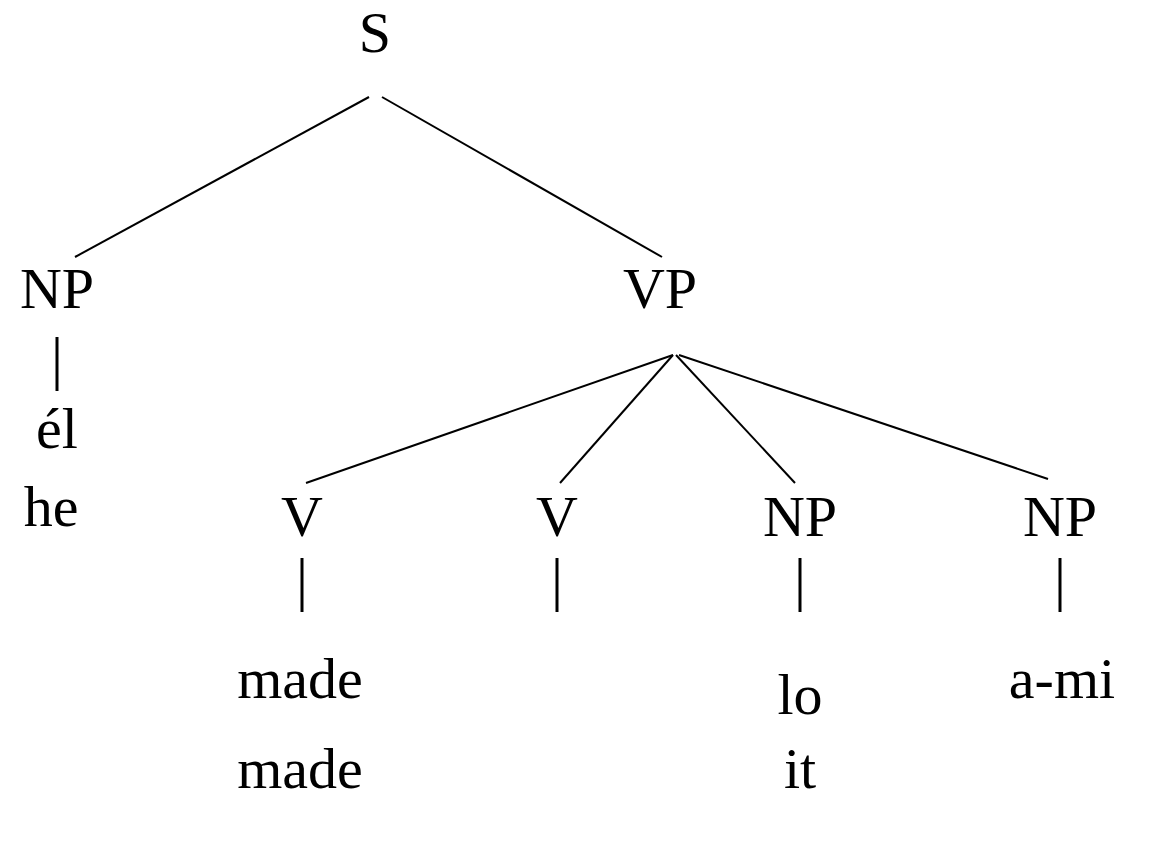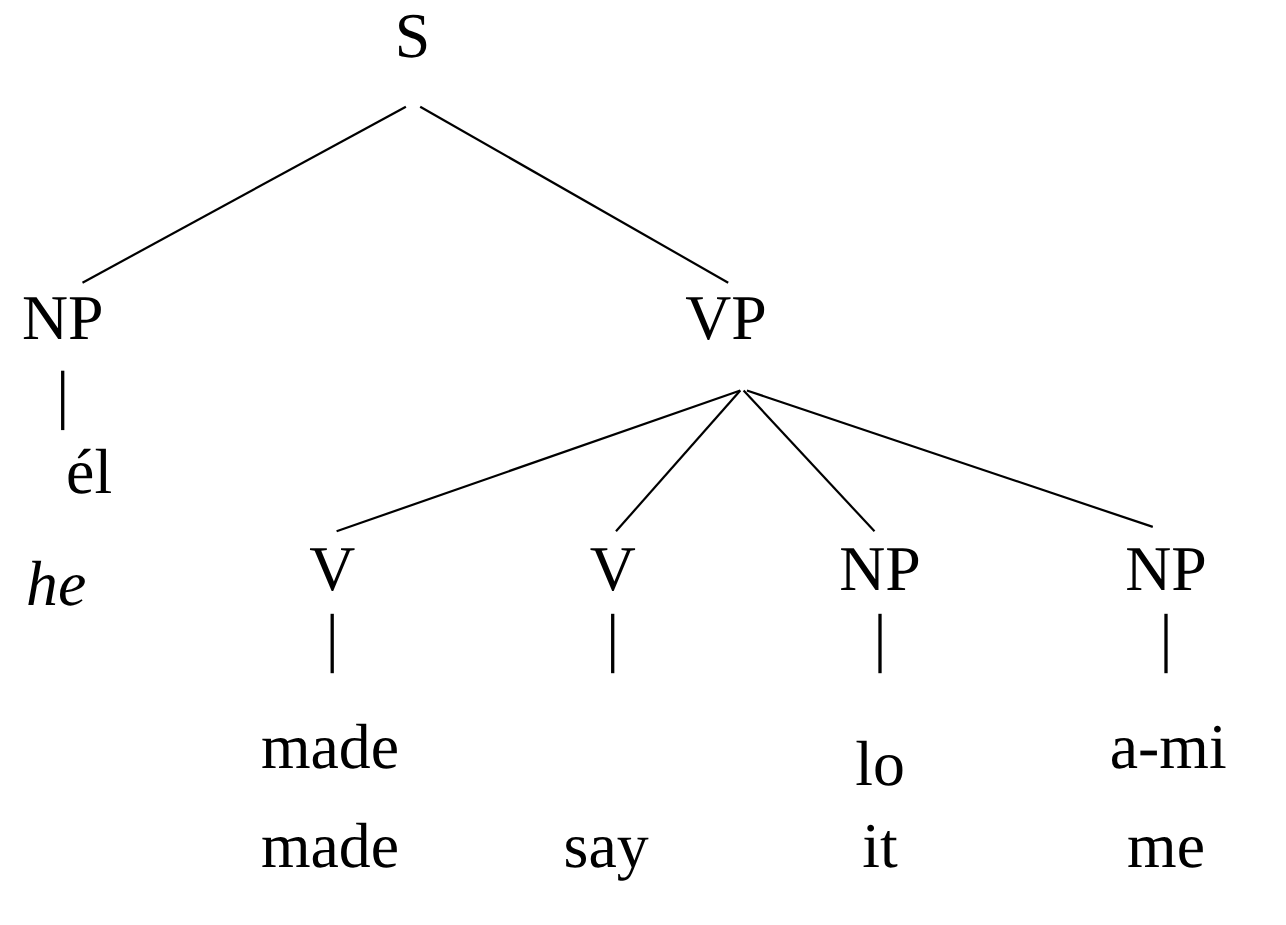--- a/index.html
+++ b/index.html
@@ -59,30 +59,28 @@
     <line class="stem" x1="557" y1="558" x2="557" y2="612"></line>
     <line class="stem" x1="800" y1="558" x2="800" y2="612"></line>
     <line class="stem" x1="1060" y1="558" x2="1060" y2="612"></line>
   </svg>
 
   <span class="node" style="left:375px; top:4px;">S</span>
 
   <span class="node" style="left:57px; top:260px;">NP</span>
   <span class="node" style="left:660px; top:260px;">VP</span>
 
-  <span class="node" style="left:57px; top:400px;margin-left:24px;">él</span>
-  <span class="node" style="left:51px; top:502px;font-style:italic;">he</span>
+  <span class="node" style="left:57px; top:400px;">él</span>
+  <span class="node" style="left:51px; top:478px;">he</span>
 
   <span class="node" style="left:302px; top:488px;">V</span>
   <span class="node" style="left:557px; top:488px;">V</span>
   <span class="node" style="left:800px; top:488px;">NP</span>
   <span class="node" style="left:1060px; top:488px;">NP</span>
 
   <span class="node" style="left:300px; top:650px;">made</span>
   <span class="node" style="left:800px; top:650px;margin-top:16px;">lo</span>
   <span class="node" style="left:1062px; top:650px;">a-mi</span>
 
   <span class="node" style="left:300px; top:740px;">made</span>
-  <span class="node" style="left:551px; top:740px;">say</span>
   <span class="node" style="left:800px; top:740px;">it</span>
-  <span class="node" style="left:1060px; top:740px;">me</span>
 
 </div>
 
 </body></html>

